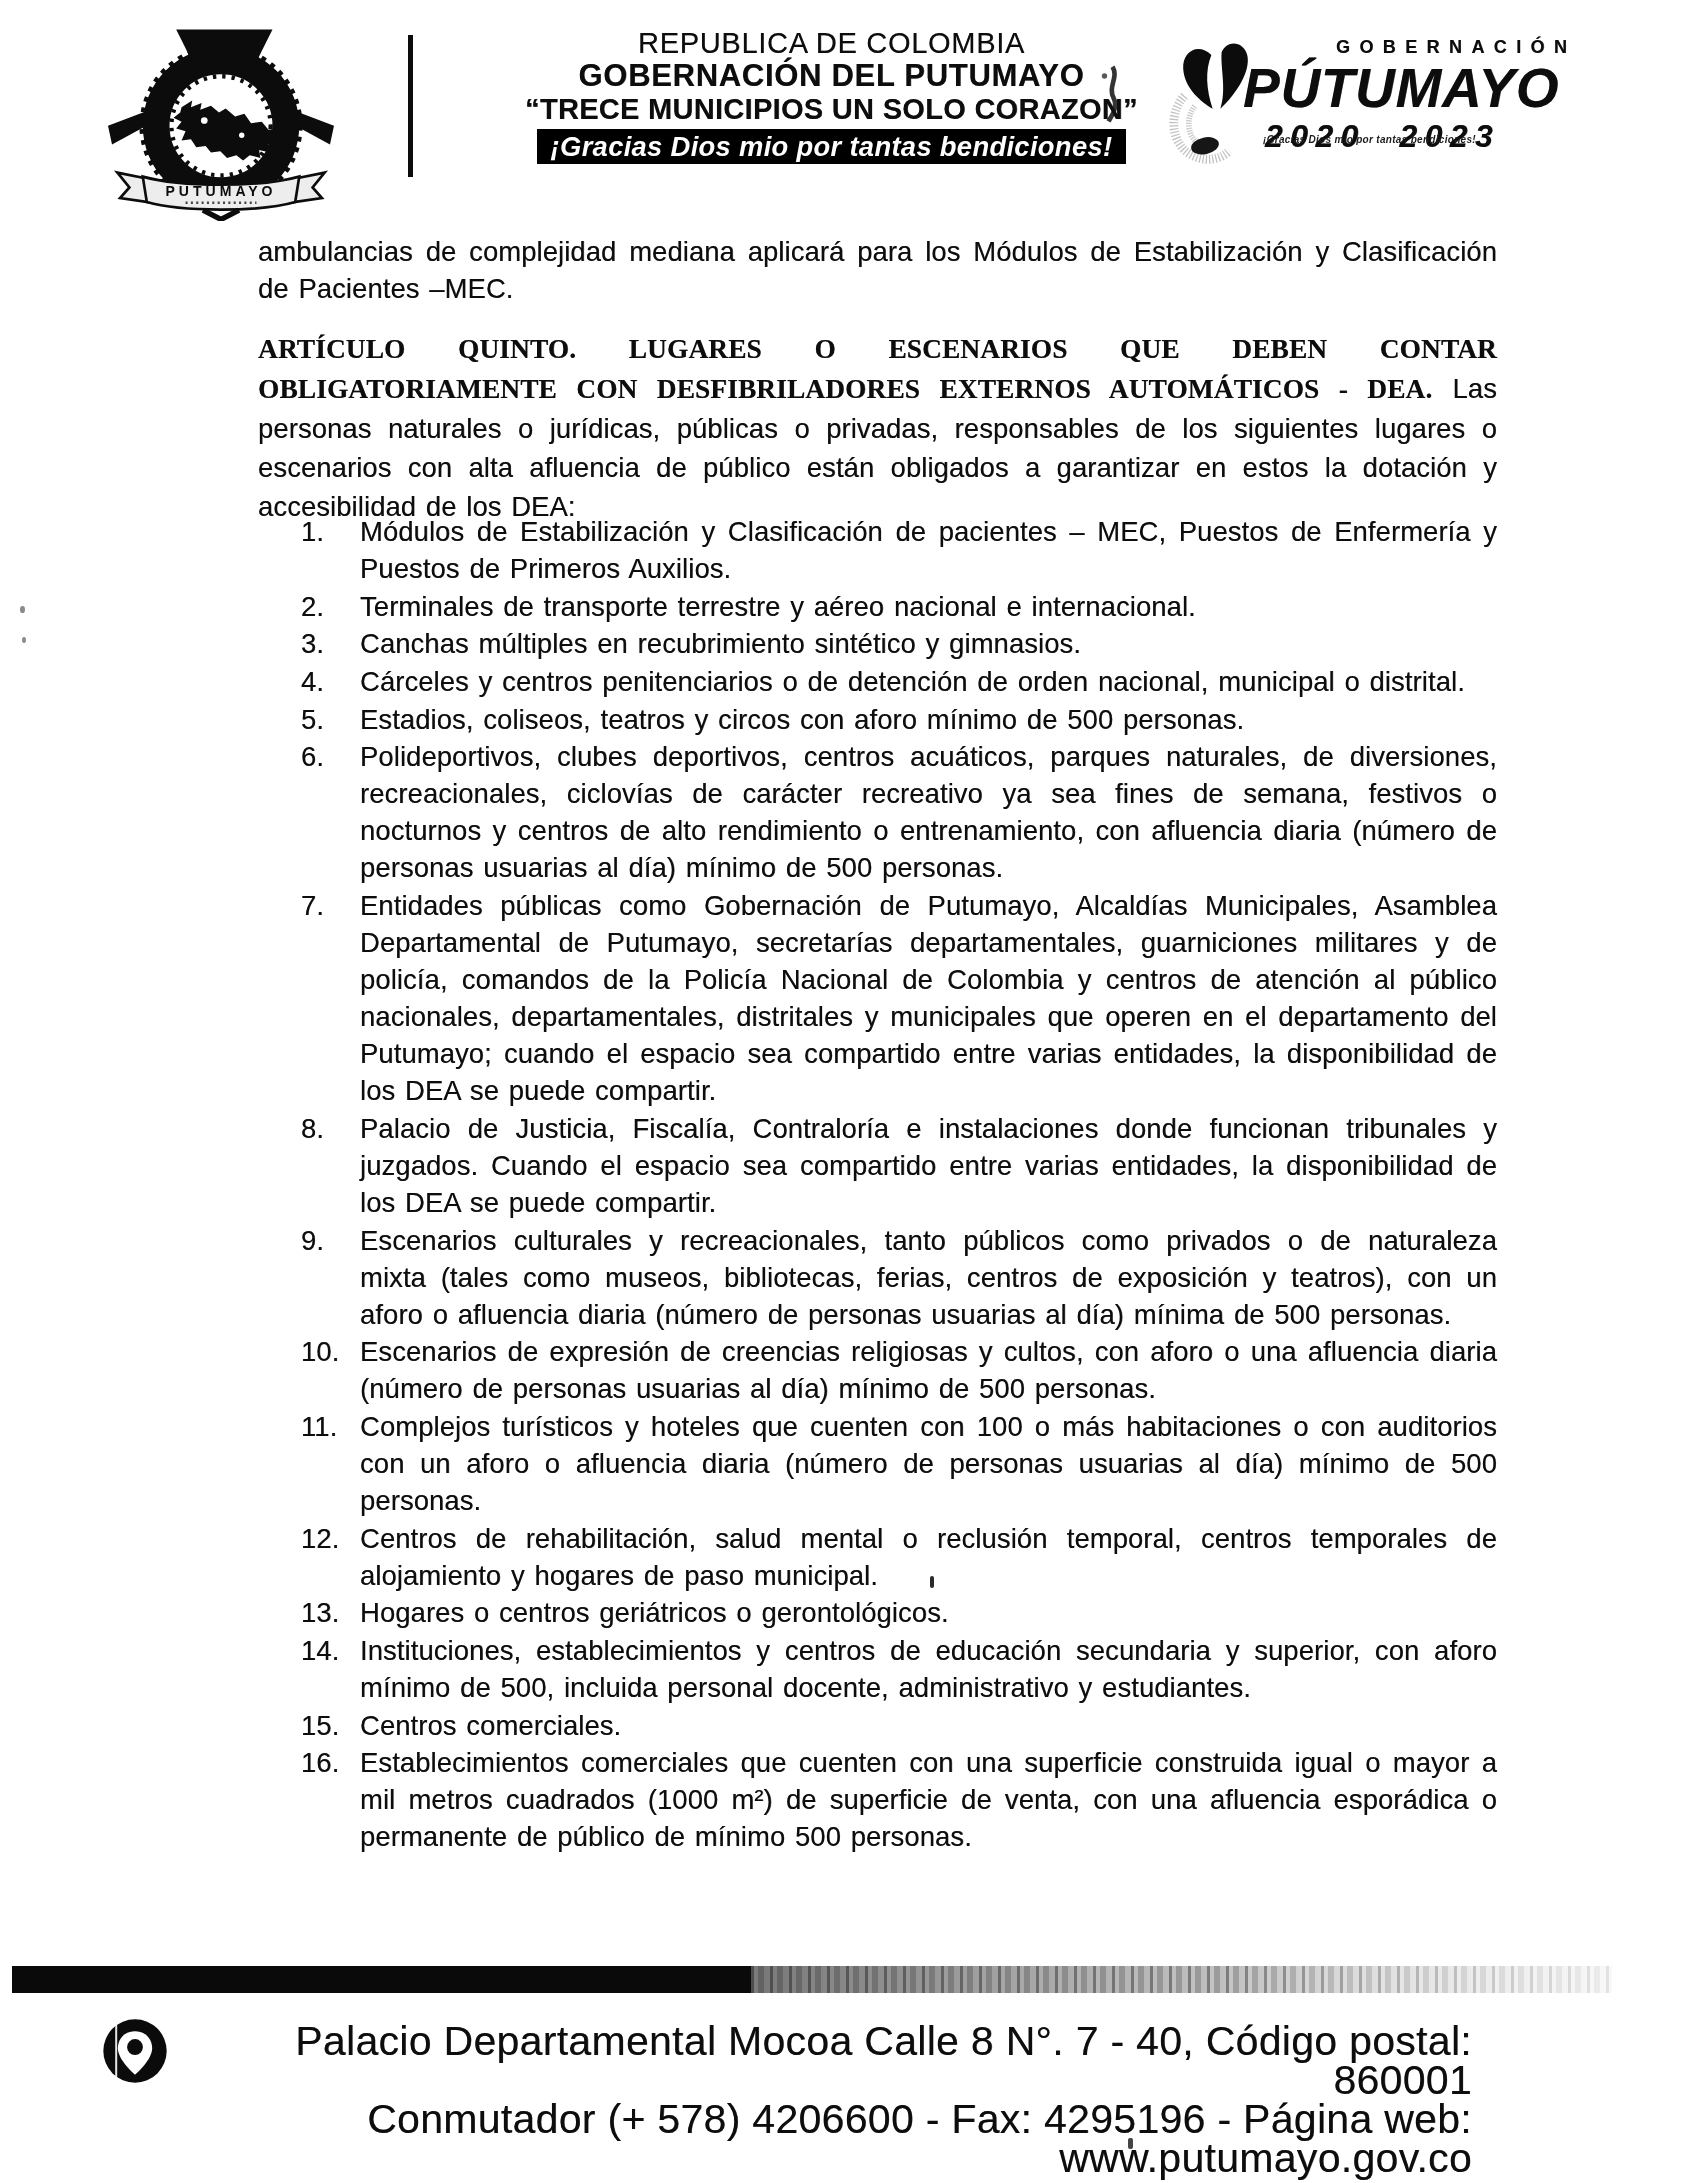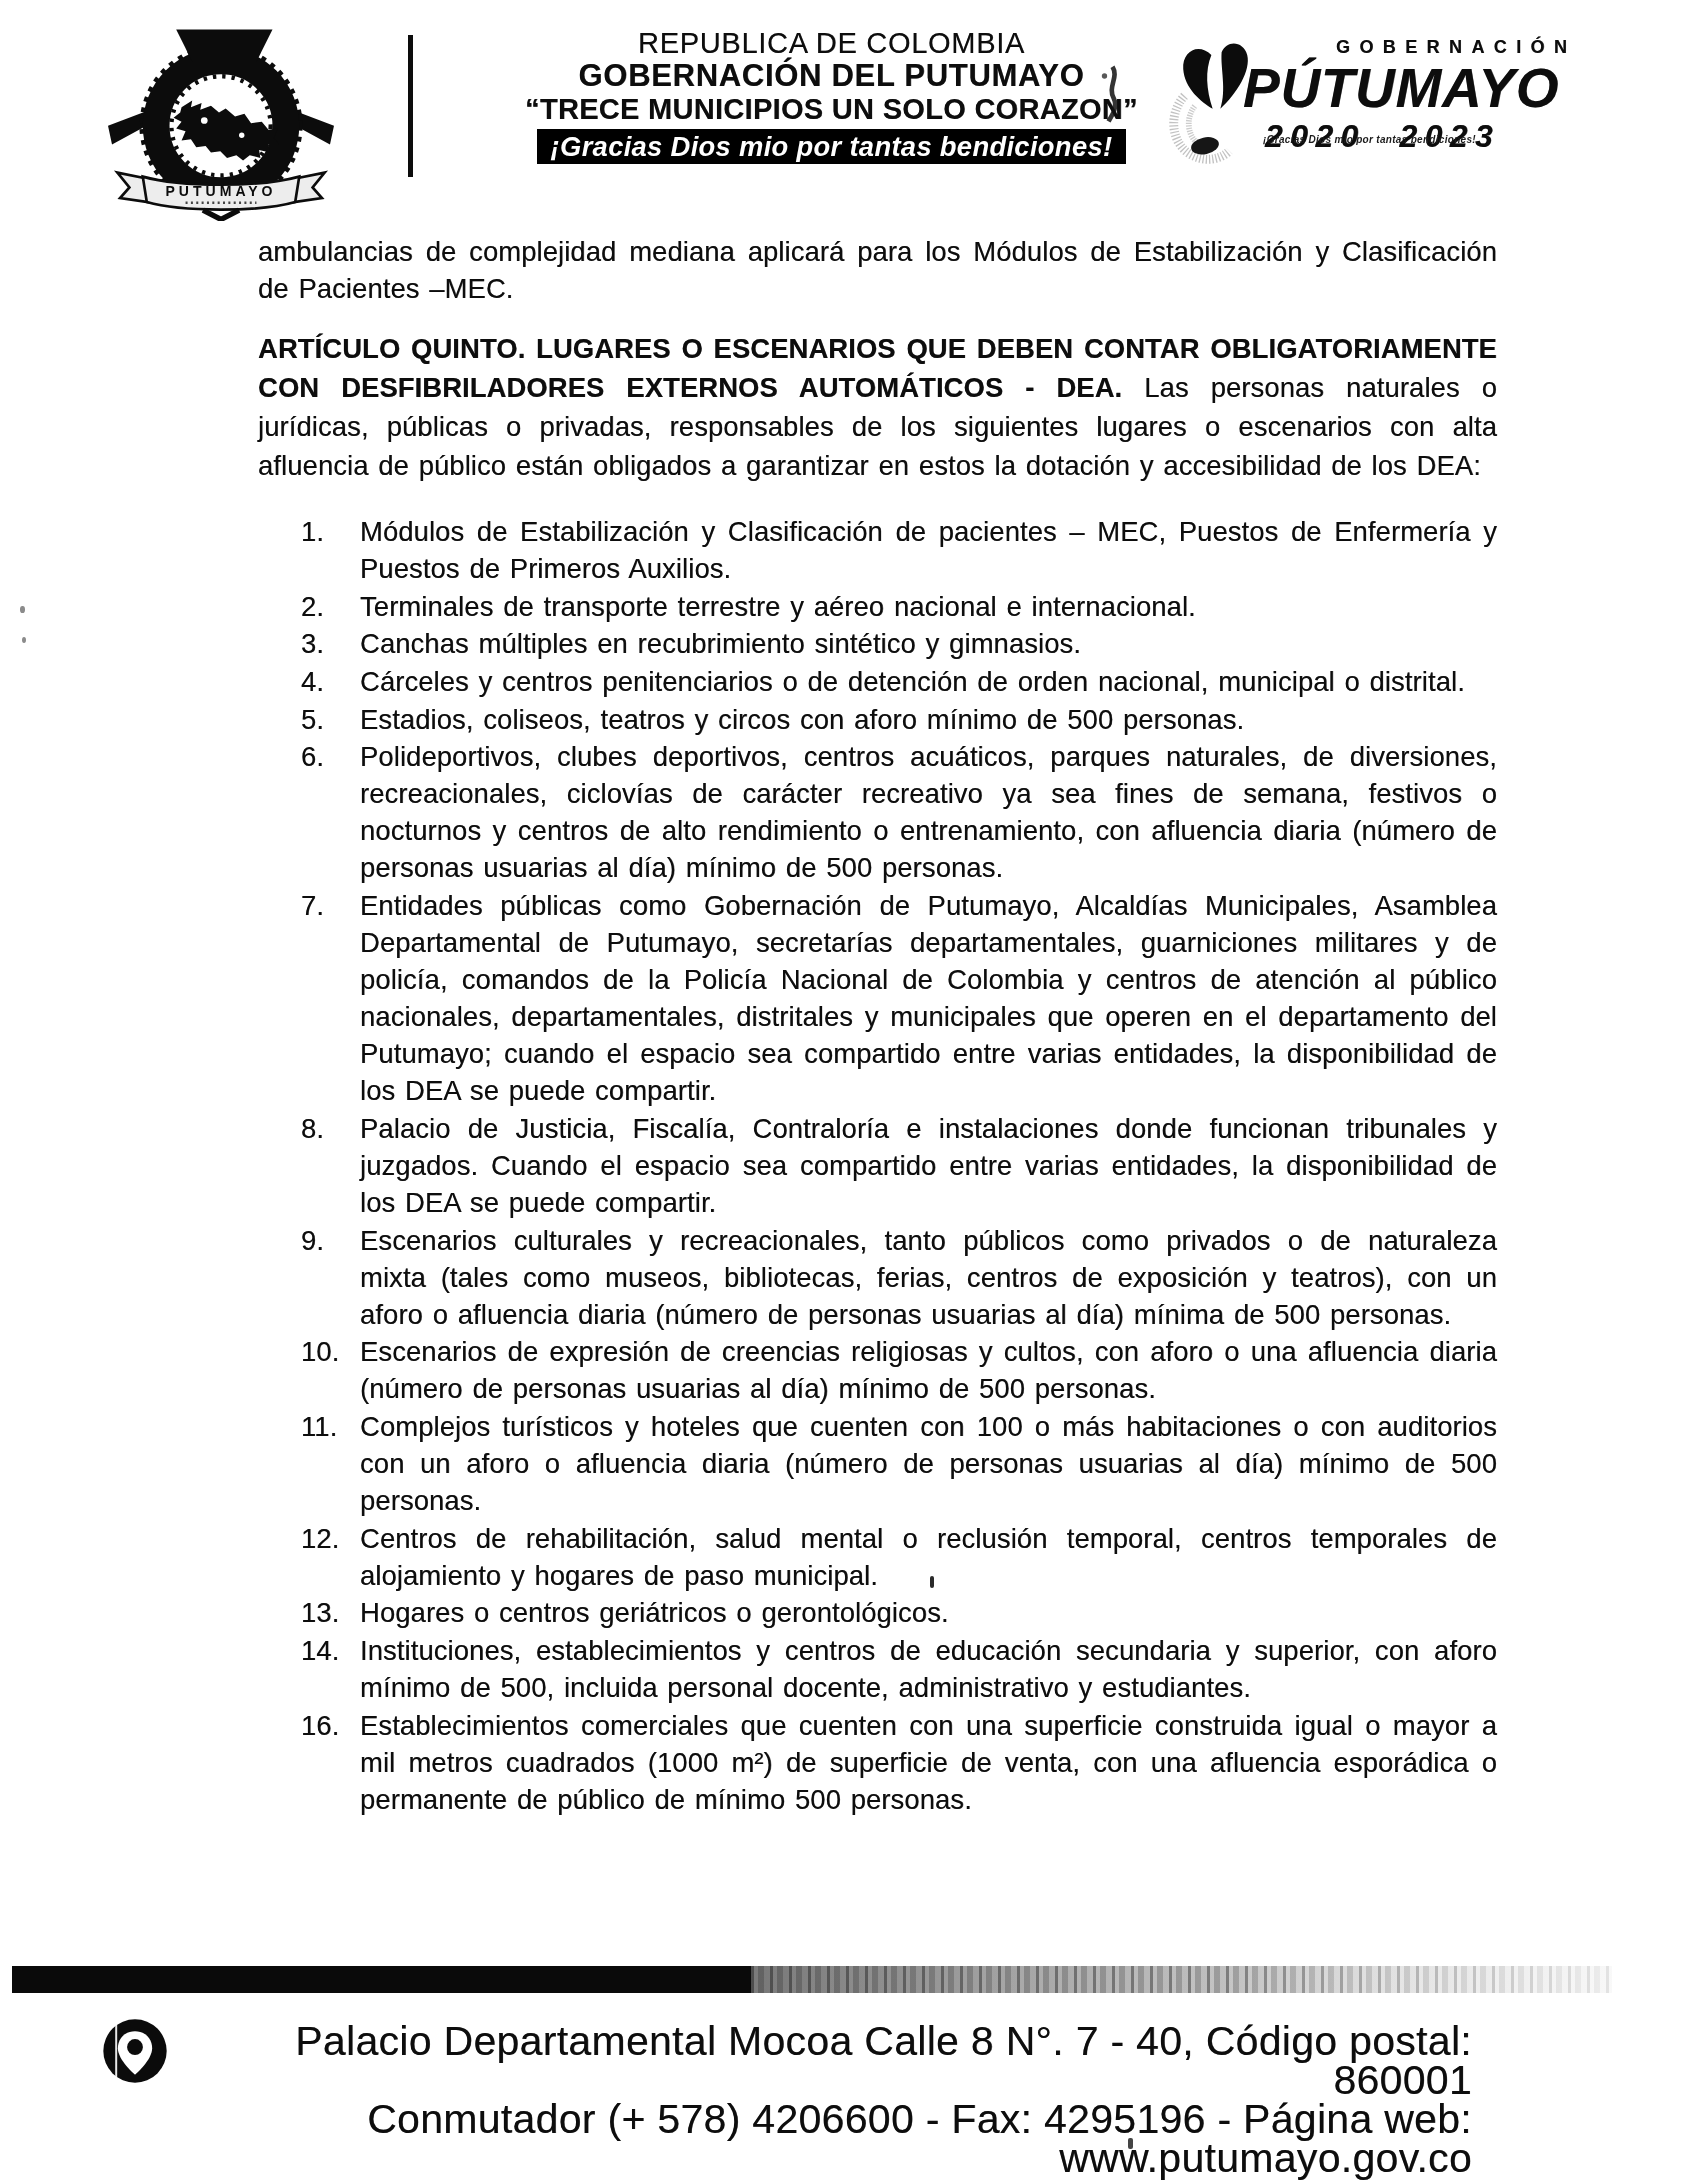--- a/index.html
+++ b/index.html
@@ -29,21 +29,21 @@
   .logo-gobernacion{ position:absolute; left:1336px; top:37px; font-size:18px; font-weight:700; letter-spacing:9.4px; }
   .logo-putumayo{ position:absolute; left:1243px; top:56px; font-size:55px; font-weight:700; font-style:italic; letter-spacing:0.7px; }
   .logo-years{ position:absolute; left:1265px; top:118px; font-size:32px; font-weight:700; font-style:italic; letter-spacing:7.4px; word-spacing:17.4px; }
   .logo-slogan{ position:absolute; left:1263px; top:134px; font-size:10px; font-weight:700; font-style:italic; letter-spacing:0.3px; color:#1c1c1c; }
 
   
   .content-block{ position:absolute; left:214px; width:1239px; font-size:27.4px;margin-left:44px; }
   .justified{ text-align:justify; word-spacing:2px; letter-spacing:0.1px; }
   #intro{ top:206px; line-height:37px; }
   #article{ top:302px; line-height:39px; }
-  #article strong{ font-weight:700; }
+  #article strong{ font-weight:700;font-family:Liberation Serif, serif; }
   #req-list{ top:513px; }
   #req-list ol{ list-style:none; margin:0; padding:0; }
   #req-list li{
     position:relative; padding-left:102px; line-height:37px;
     text-align:justify; word-spacing:2px; letter-spacing:0.1px; margin-bottom:0.7px;
   }
   .li-num{ position:absolute; left:43px; top:0; }
 
   
   .scanbar{ position:absolute; left:0; top:1966px; width:1695px; height:27px; }
@@ -128,20 +128,21 @@
       <li><span class="li-num">5.</span><span>Estadios, coliseos, teatros y circos con aforo mínimo de 500 personas.</span></li>
       <li><span class="li-num">6.</span><span>Polideportivos, clubes deportivos, centros acuáticos, parques naturales, de diversiones, recreacionales, ciclovías de carácter recreativo ya sea fines de semana, festivos o nocturnos y centros de alto rendimiento o entrenamiento, con afluencia diaria (número de personas usuarias al día) mínimo de 500 personas.</span></li>
       <li><span class="li-num">7.</span><span>Entidades públicas como Gobernación de Putumayo, Alcaldías Municipales, Asamblea Departamental de Putumayo, secretarías departamentales, guarniciones militares y de policía, comandos de la Policía Nacional de Colombia y centros de atención al público nacionales, departamentales, distritales y municipales que operen en el departamento del Putumayo; cuando el espacio sea compartido entre varias entidades, la disponibilidad de los DEA se puede compartir.</span></li>
       <li><span class="li-num">8.</span><span>Palacio de Justicia, Fiscalía, Contraloría e instalaciones donde funcionan tribunales y juzgados. Cuando el espacio sea compartido entre varias entidades, la disponibilidad de los DEA se puede compartir.</span></li>
       <li><span class="li-num">9.</span><span>Escenarios culturales y recreacionales, tanto públicos como privados o de naturaleza mixta (tales como museos, bibliotecas, ferias, centros de exposición y teatros), con un aforo o afluencia diaria (número de personas usuarias al día) mínima de 500 personas.</span></li>
       <li><span class="li-num">10.</span><span>Escenarios de expresión de creencias religiosas y cultos, con aforo o una afluencia diaria (número de personas usuarias al día) mínimo de 500 personas.</span></li>
       <li><span class="li-num">11.</span><span>Complejos turísticos y hoteles que cuenten con 100 o más habitaciones o con auditorios con un aforo o afluencia diaria (número de personas usuarias al día) mínimo de 500 personas.</span></li>
       <li><span class="li-num">12.</span><span>Centros de rehabilitación, salud mental o reclusión temporal, centros temporales de alojamiento y hogares de paso municipal.</span></li>
       <li><span class="li-num">13.</span><span>Hogares o centros geriátricos o gerontológicos.</span></li>
       <li><span class="li-num">14.</span><span>Instituciones, establecimientos y centros de educación secundaria y superior, con aforo mínimo de 500, incluida personal docente, administrativo y estudiantes.</span></li>
+      <li><span class="li-num">15.</span><span>Centros comerciales.</span></li>
       <li><span class="li-num">16.</span><span>Establecimientos comerciales que cuenten con una superficie construida igual o mayor a mil metros cuadrados (1000 m²) de superficie de venta, con una afluencia esporádica o permanente de público de mínimo 500 personas.</span></li>
     </ol>
   </div>
 
   <div class="scanbar">
     <div class="scanbar-black"></div>
     <div class="scanbar-gray"></div>
   </div>
 
   <div class="speck" style="left:20px;top:606px;width:4.7px;height:6.7px;"></div>

